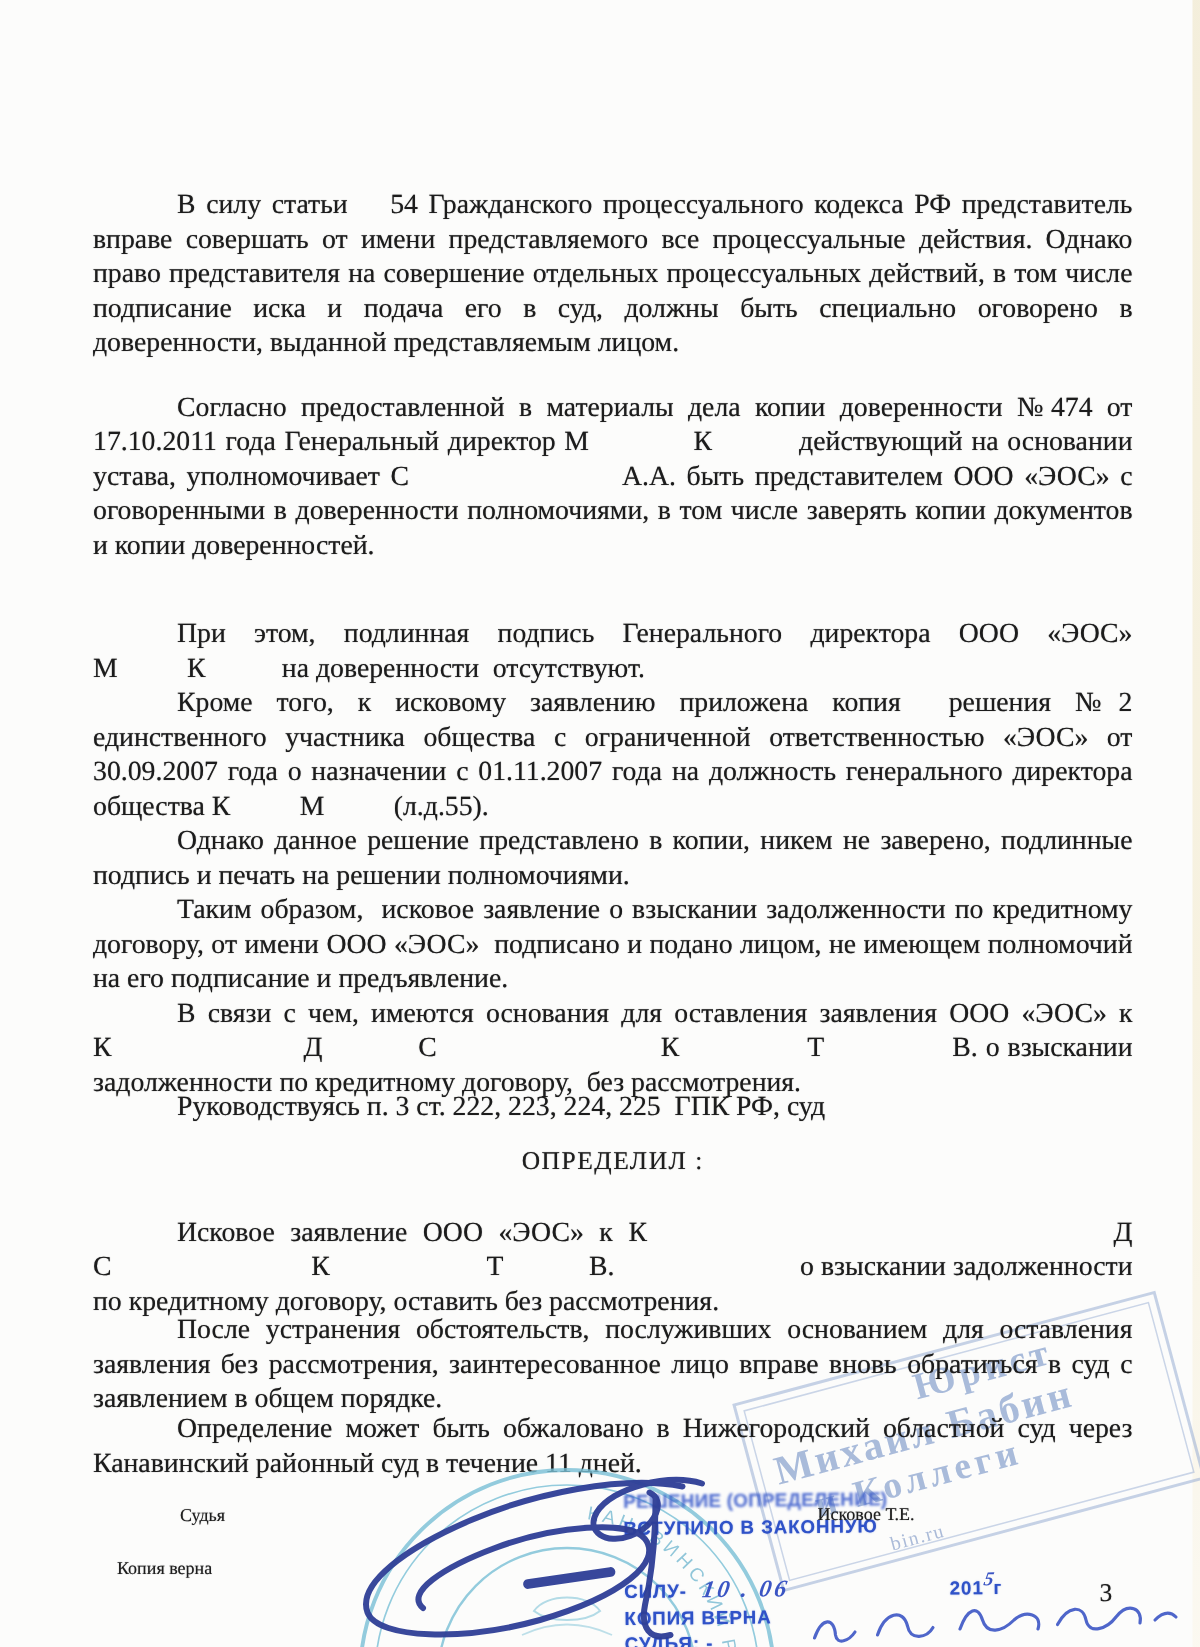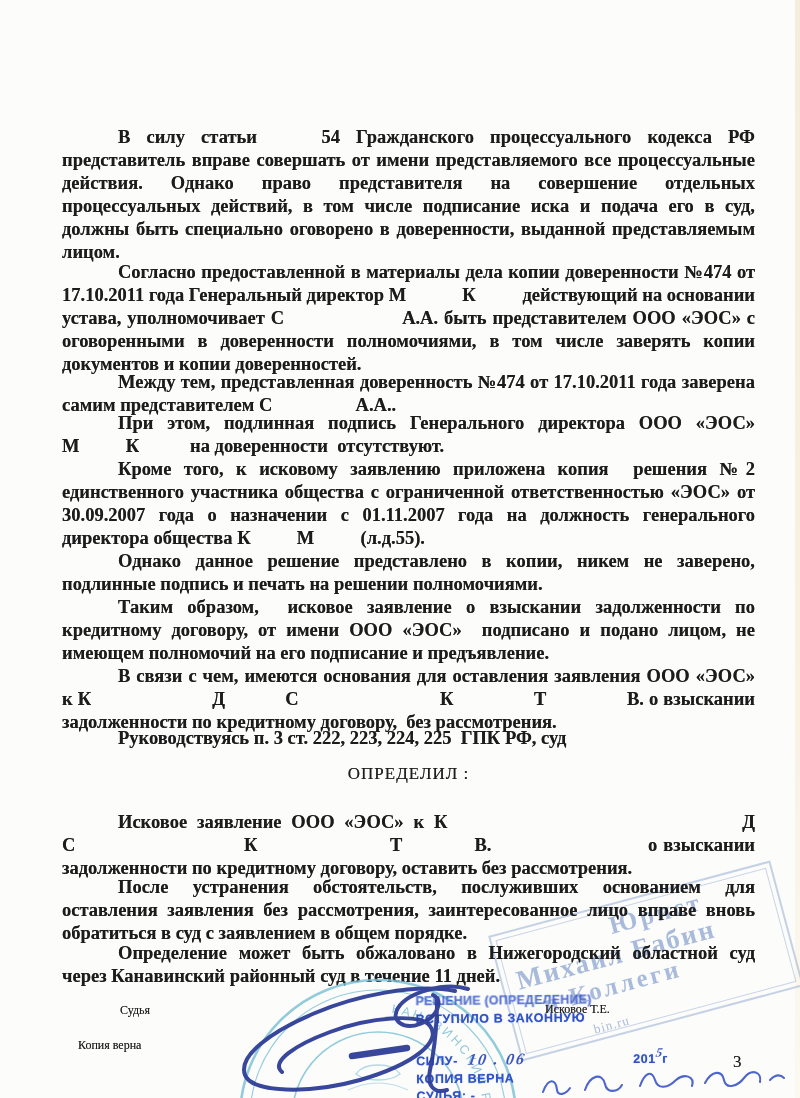--- a/index.html
+++ b/index.html
@@ -17,21 +17,21 @@
     opacity:.85;z-index:0;
   }
   .para{
     position:absolute;left:62px;width:693px;
     font-size:18.5px;line-height:23px;
     text-align:justify;
     color:#1c1c1c;
     text-shadow:0 0 .6px rgba(25,25,25,.65);
     margin:0;z-index:2;
   }
-  .indent{text-indent:56px;font-weight:bold;}
+  .indent{text-indent:56px;}
   .heading{
     position:absolute;left:62px;width:693px;top:764px;
     text-align:center;font-size:17px;letter-spacing:1px;
     text-shadow:0 0 .6px rgba(25,25,25,.65);
     z-index:2;
   }
   .sig-label{position:absolute;font-size:12px;text-shadow:0 0 .6px rgba(25,25,25,.6);z-index:2;}
   #sig-judge{left:120px;top:1003px;}
   #sig-copy{left:78px;top:1038px;}
   #judge-name{left:545px;top:1002px;z-index:6;}
@@ -86,21 +86,20 @@
 
   <div class="watermark">
     <div class="wm1">Юрист</div>
     <div class="wm2">Михаил Бабин</div>
     <div class="wm3">и Коллеги</div>
     <div class="wm-url">bin.ru</div>
   </div>
 
   <p class="para indent" style="top:126px">В силу статьи &nbsp;&nbsp;&nbsp;54 Гражданского процессуального кодекса РФ представитель вправе совершать от имени представляемого все процессуальные действия. Однако право представителя на совершение отдельных процессуальных действий, в том числе подписание иска и подача его в суд, должны быть специально оговорено в доверенности, выданной представляемым лицом.</p>
   <p class="para indent" style="top:261px">Согласно предоставленной в материалы дела копии доверенности №474 от 17.10.2011 года Генеральный директор М&nbsp;&nbsp;&nbsp;&nbsp;&nbsp;&nbsp;&nbsp;&nbsp;&nbsp;&nbsp;&nbsp;&nbsp;К&nbsp;&nbsp;&nbsp;&nbsp;&nbsp;&nbsp;&nbsp;&nbsp;&nbsp;&nbsp;действующий на основании устава, уполномочивает С&nbsp;&nbsp;&nbsp;&nbsp;&nbsp;&nbsp;&nbsp;&nbsp;&nbsp;&nbsp;&nbsp;&nbsp;&nbsp;&nbsp;&nbsp;&nbsp;&nbsp;&nbsp;&nbsp;&nbsp;А.А. быть представителем ООО «ЭОС» с оговоренными в доверенности полномочиями, в том числе заверять копии документов и копии доверенностей.</p>
-  <p class="para indent" style="top:371px">Между тем, представленная доверенность №474 от 17.10.2011 года заверена самим представителем С&nbsp;&nbsp;&nbsp;&nbsp;&nbsp;&nbsp;&nbsp;&nbsp;&nbsp;&nbsp;&nbsp;&nbsp;&nbsp;&nbsp;&nbsp;&nbsp;&nbsp;&nbsp;А.А..</p>
   <p class="para indent" style="top:412px">При этом, подлинная подпись Генерального директора ООО «ЭОС» М&nbsp;&nbsp;&nbsp;&nbsp;&nbsp;&nbsp;&nbsp;&nbsp;&nbsp;&nbsp;К&nbsp;&nbsp;&nbsp;&nbsp;&nbsp;&nbsp;&nbsp;&nbsp;&nbsp;&nbsp;&nbsp;на доверенности &nbsp;отсутствуют.</p>
   <p class="para indent" style="top:458px">Кроме того, к исковому заявлению приложена копия &nbsp;решения №2 единственного участника общества с ограниченной ответственностью «ЭОС» от 30.09.2007 года о назначении с 01.11.2007 года на должность генерального директора общества К&nbsp;&nbsp;&nbsp;&nbsp;&nbsp;&nbsp;&nbsp;&nbsp;&nbsp;&nbsp;М&nbsp;&nbsp;&nbsp;&nbsp;&nbsp;&nbsp;&nbsp;&nbsp;&nbsp;&nbsp;(л.д.55).</p>
   <p class="para indent" style="top:550px">Однако данное решение представлено в копии, никем не заверено, подлинные подпись и печать на решении полномочиями.</p>
   <p class="para indent" style="top:596px">Таким образом, &nbsp;исковое заявление о взыскании задолженности по кредитному договору, от имени ООО «ЭОС» &nbsp;подписано и подано лицом, не имеющем полномочий на его подписание и предъявление.</p>
   <p class="para indent" style="top:665px">В связи с чем, имеются основания для оставления заявления ООО «ЭОС» к К&nbsp;&nbsp;&nbsp;&nbsp;&nbsp;&nbsp;&nbsp;&nbsp;&nbsp;&nbsp;&nbsp;&nbsp;&nbsp;&nbsp;&nbsp;&nbsp;&nbsp;&nbsp;&nbsp;&nbsp;&nbsp;&nbsp;&nbsp;&nbsp;Д&nbsp;&nbsp;&nbsp;&nbsp;&nbsp;&nbsp;&nbsp;&nbsp;&nbsp;&nbsp;&nbsp;&nbsp;С&nbsp;&nbsp;&nbsp;&nbsp;&nbsp;&nbsp;&nbsp;&nbsp;&nbsp;&nbsp;&nbsp;&nbsp;&nbsp;&nbsp;&nbsp;&nbsp;&nbsp;&nbsp;&nbsp;&nbsp;&nbsp;&nbsp;&nbsp;&nbsp;&nbsp;&nbsp;&nbsp;&nbsp;К&nbsp;&nbsp;&nbsp;&nbsp;&nbsp;&nbsp;&nbsp;&nbsp;&nbsp;&nbsp;&nbsp;&nbsp;&nbsp;&nbsp;&nbsp;&nbsp;Т&nbsp;&nbsp;&nbsp;&nbsp;&nbsp;&nbsp;&nbsp;&nbsp;&nbsp;&nbsp;&nbsp;&nbsp;&nbsp;&nbsp;&nbsp;&nbsp;В. о взыскании задолженности по кредитному договору, &nbsp;без рассмотрения.</p>
   <p class="para indent" style="top:727px">Руководствуясь п. 3 ст. 222, 223, 224, 225 &nbsp;ГПК РФ, суд</p>
 
   <div class="heading">ОПРЕДЕЛИЛ :</div>
 
   <p class="para indent" style="top:811px">Исковое заявление ООО «ЭОС» к К&nbsp;&nbsp;&nbsp;&nbsp;&nbsp;&nbsp;&nbsp;&nbsp;&nbsp;&nbsp;&nbsp;&nbsp;&nbsp;&nbsp;&nbsp;&nbsp;&nbsp;&nbsp;&nbsp;&nbsp;&nbsp;&nbsp;&nbsp;&nbsp;&nbsp;&nbsp;&nbsp;&nbsp;&nbsp;&nbsp;Д С&nbsp;&nbsp;&nbsp;&nbsp;&nbsp;&nbsp;&nbsp;&nbsp;&nbsp;&nbsp;&nbsp;&nbsp;&nbsp;&nbsp;&nbsp;&nbsp;&nbsp;&nbsp;&nbsp;&nbsp;&nbsp;&nbsp;&nbsp;&nbsp;&nbsp;&nbsp;&nbsp;&nbsp;К&nbsp;&nbsp;&nbsp;&nbsp;&nbsp;&nbsp;&nbsp;&nbsp;&nbsp;&nbsp;&nbsp;&nbsp;&nbsp;&nbsp;&nbsp;&nbsp;&nbsp;&nbsp;&nbsp;&nbsp;&nbsp;&nbsp;Т&nbsp;&nbsp;&nbsp;&nbsp;&nbsp;&nbsp;&nbsp;&nbsp;&nbsp;&nbsp;&nbsp;&nbsp;В.&nbsp;&nbsp;&nbsp;&nbsp;&nbsp;&nbsp;&nbsp;&nbsp;&nbsp;&nbsp;&nbsp;&nbsp;&nbsp;&nbsp;&nbsp;&nbsp;&nbsp;&nbsp;&nbsp;&nbsp;&nbsp;&nbsp;&nbsp;&nbsp;&nbsp;&nbsp;о взыскании задолженности по кредитному договору, оставить без рассмотрения.</p>

